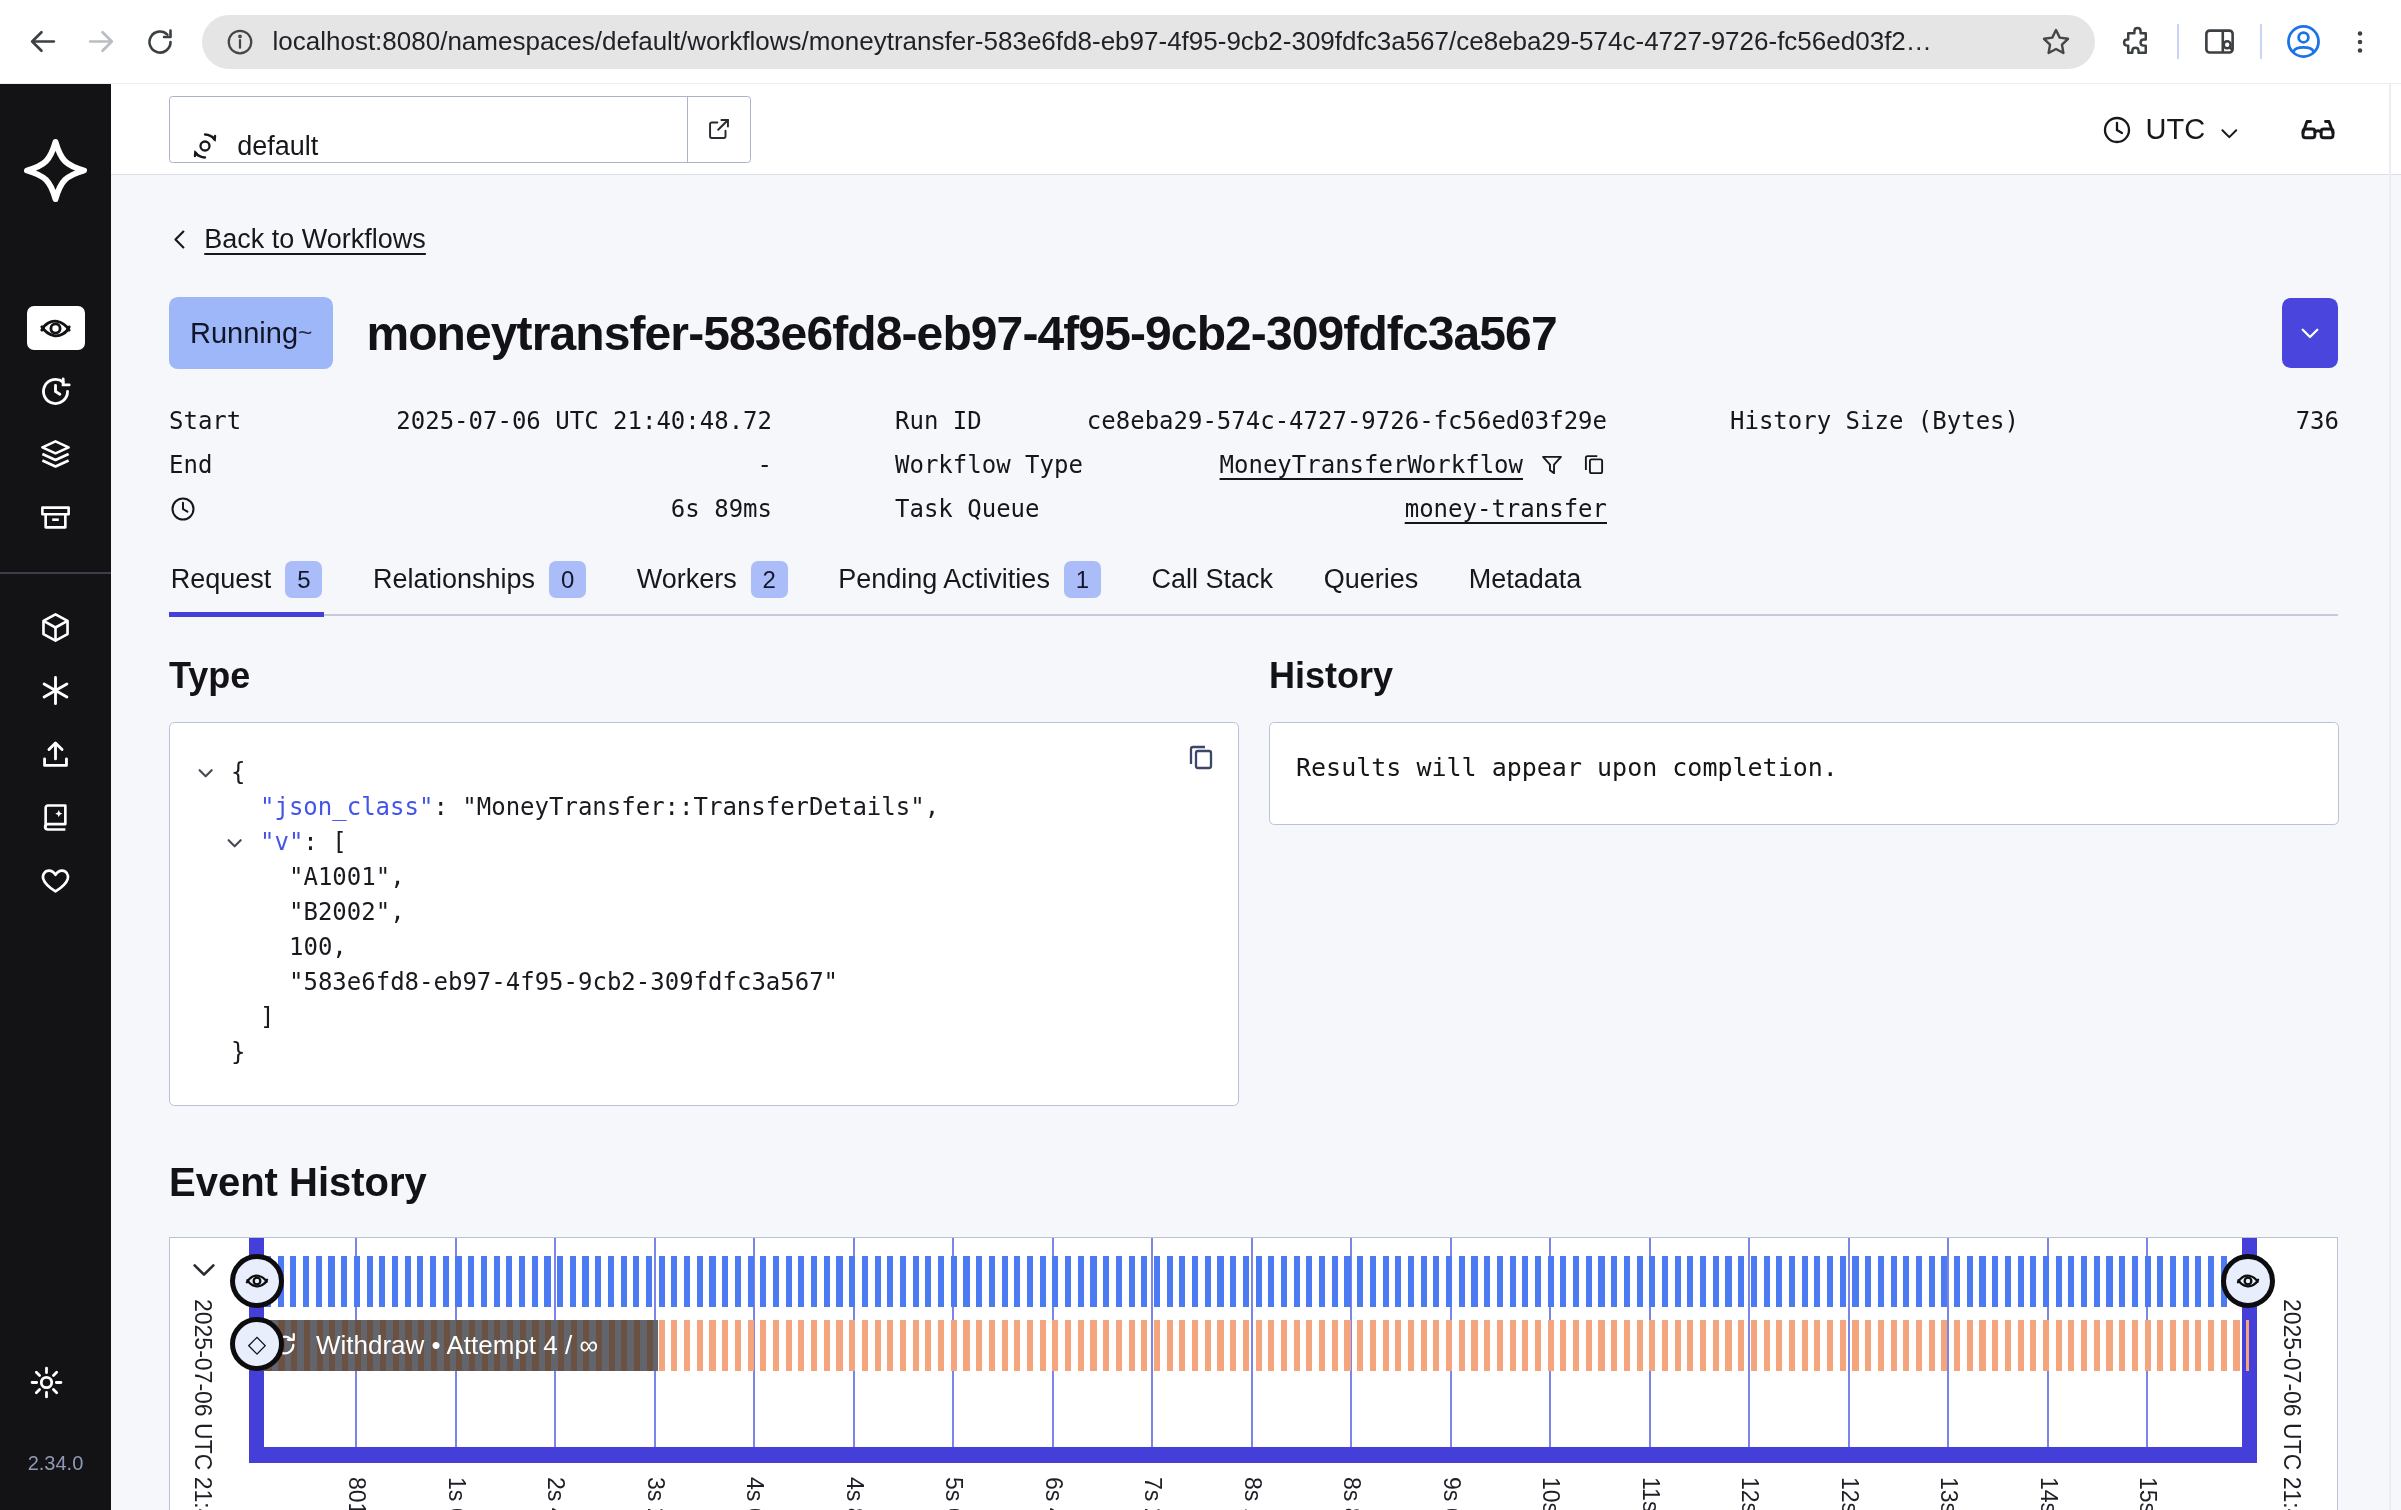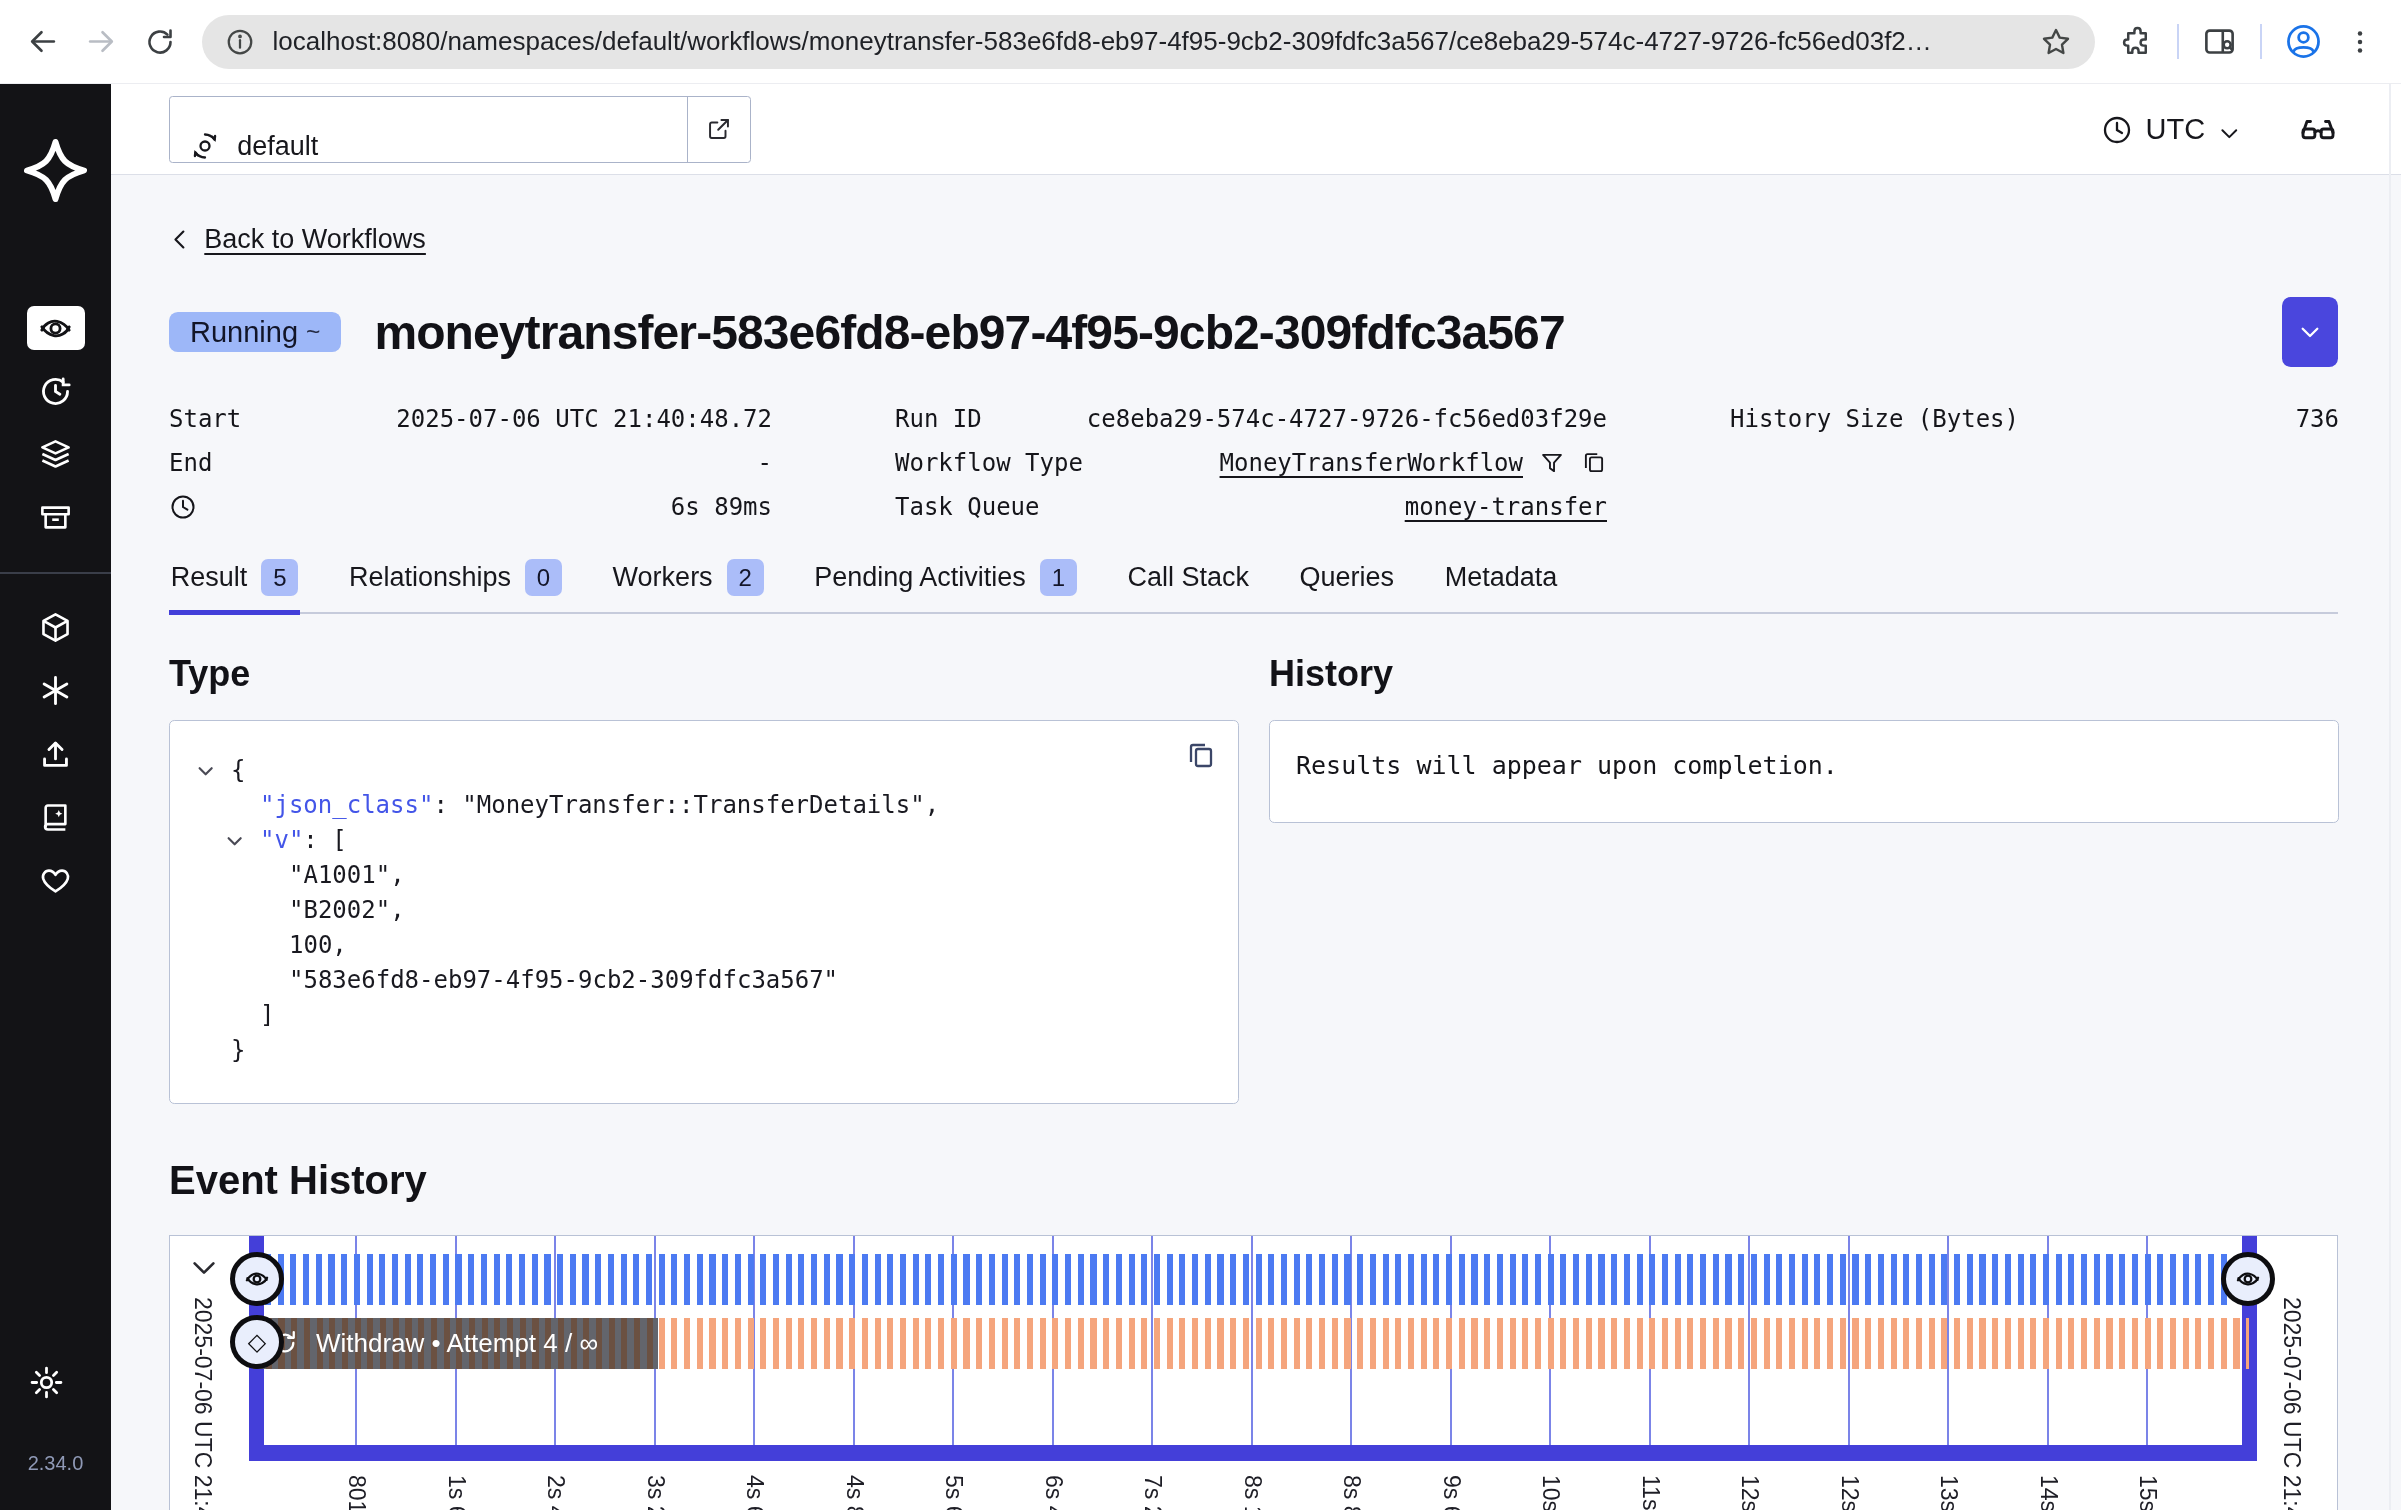--- a/index.html
+++ b/index.html
@@ -56,22 +56,22 @@
   .ns-right { margin-left:auto; display:flex; align-items:center; gap:56px; }
   .tz-select { display:flex; align-items:flex-end; gap:12.3px; font-size:29px; color:#17171c; }
 
   
   .main { flex:1; padding:0 63px 0 58px; position:relative; }
   .back-link { margin-top:49px; display:inline-flex; align-items:center; gap:12.3px; font-size:27px; font-weight:500; color:#17171c; cursor:pointer; }
   .back-link .lbl { text-decoration:underline; text-underline-offset:5.3px; }
 
   .header-row { margin-top:42px; display:flex; align-items:center; gap:33px; }
   .status-badge {
-    background:#9db7f8; color:#121528; border-radius:8.8px; height:40px; padding:0 21px;
-    display:inline-flex; align-items:center; gap:8px; font-size:29px; font-weight:500; flex:none;
+    background:#9db7f8; color:#121528; border-radius:8.8px; height:72px; padding:0 21px;
+    display:inline-flex; align-items:center; gap:0; font-size:29px; font-weight:500; flex:none;
   }
   .status-badge .squiggle { font-size:24.6px; opacity:.85; }
   .wf-title { font-size:48px; font-weight:700; color:#121217; letter-spacing:-0.9px; white-space:nowrap; overflow:hidden; flex:1; }
   .cancel-btn { margin-left:auto; display:flex; height:70px; border-radius:8.8px; overflow:hidden; background:#4a46dd; color:#fff; flex:none; cursor:pointer; }
   .cancel-main { padding:0 30px; display:flex; align-items:center; font-size:29px; font-weight:500; border-right:1.8px solid rgba(255,255,255,.8); }
   .cancel-caret { width:56px; display:flex; align-items:center; justify-content:center; }
 
   .details-grid {
     margin-top:30px; display:grid; grid-template-columns:603px 712px 609px; column-gap:123px;
     font-family:"DejaVu Sans Mono", monospace; font-size:24px; color:#15151a;
@@ -419,21 +419,21 @@
           <div class="dcol">
             <div class="drow">
               <span>History Size (Bytes)</span>
               <span class="dval">736</span>
             </div>
           </div>
         </div>
 
         <nav class="tabs" id="tabs">
             <span class="tab active">
-              <span>Result</span>
+              <span>Request</span>
               <span class="tab-badge">5</span>
             </span>
             <span class="tab">
               <span>Relationships</span>
               <span class="tab-badge">0</span>
             </span>
             <span class="tab">
               <span>Workers</span>
               <span class="tab-badge">2</span>
             </span>

